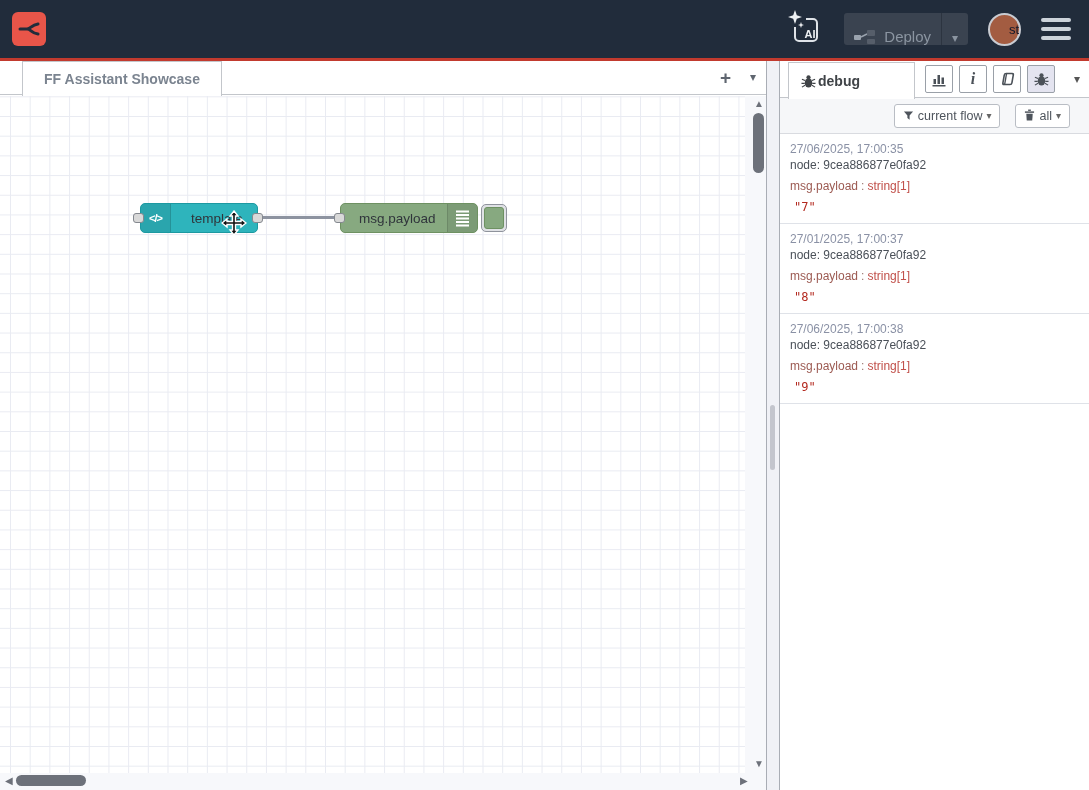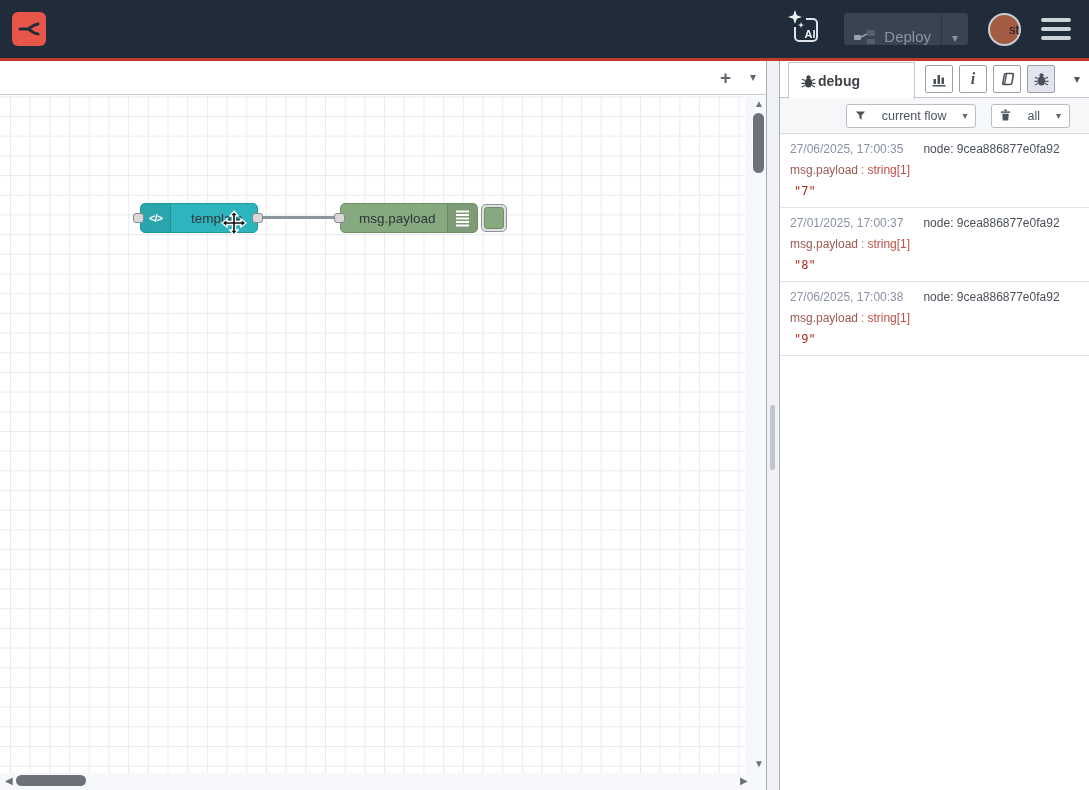--- a/index.html
+++ b/index.html
@@ -80,26 +80,26 @@
   .sidebar{position:relative;flex:1;height:100%;background:#fff;display:flex;flex-direction:column;}
   .side-tabrow{position:relative;height:37px;border-bottom:1px solid var(--border-gray);background:#fff;flex:0 0 auto;}
   .stab{position:absolute;left:8px;top:1px;width:127px;height:37px;background:#fff;border:1px solid var(--border-gray);border-bottom:none;z-index:2;display:flex;align-items:center;gap:2px;padding-left:12px;font-size:14px;font-weight:bold;color:#3f4347;}
   .side-iconbtns{position:absolute;right:34px;top:4px;display:flex;gap:6px;}
   .iconbtn{width:28px;height:28px;border:1px solid #9aa0a8;border-radius:2px;background:#fff;display:flex;align-items:center;justify-content:center;cursor:pointer;color:#4b5158;}
   .iconbtn.active{background:#e4e4f0;}
   .iconbtn .info-i{font-family:"Liberation Serif",serif;font-weight:bold;font-style:italic;font-size:16px;}
   .side-caret{position:absolute;right:9px;top:11px;font-size:12px;color:#555;cursor:pointer;}
 
   .filterrow{height:36px;background:#f6f7f9;border-bottom:1px solid #d9dbe0;display:flex;align-items:center;justify-content:flex-end;gap:15px;padding-right:19px;flex:0 0 auto;}
-  .filterbtn{height:24px;border:1px solid #b9bdc4;border-radius:3px;background:#fff;display:flex;align-items:center;gap:16px;padding:0 8px;font-size:12.5px;color:#4e545c;cursor:pointer;}
+  .filterbtn{height:24px;border:1px solid #b9bdc4;border-radius:3px;background:#fff;display:flex;align-items:center;gap:4px;padding:0 8px;font-size:12.5px;color:#4e545c;cursor:pointer;}
   .filterbtn .caret{font-size:10px;color:#666;}
 
   .messages{flex:1;overflow:hidden;background:#fff;}
   .msg{padding:7px 10px 8px 10px;border-bottom:1px solid #dfe2e8;min-height:72px;}
-  .msg .meta{display:flex;gap:20px;font-size:12px;line-height:16px;}
+  .msg .meta{display:flex;gap:0;font-size:12px;line-height:16px;flex-direction:column;}
   .msg .ts{color:#8a91a5;}
   .msg .nid{color:#4a5058;}
   .msg .prop{margin-top:5px;font-size:12px;line-height:16px;color:var(--meta-brown);}
   .msg .prop .sep{color:#9c7a74;margin:0 3px;}
   .msg .prop .ptype{color:var(--type-red);}
   .msg .val{margin-top:5px;padding-left:4px;font-family:"DejaVu Sans Mono",monospace;font-size:12px;line-height:16px;color:var(--debug-red);}
 </style>
 </head>
 <body>
 
@@ -141,20 +141,23 @@
         <div></div>
       </div>
     </div>
   </div>
   <div class="accent-line"></div>
 
   <div class="main">
 
     <div class="workspace">
       <div class="tabbar">
+        <div class="wtab">
+          <span>FF Assistant Showcase</span>
+        </div>
         <div class="tab-plus">+</div>
         <div class="tab-caret">▾</div>
       </div>
 
       <div class="canvas">
         <div class="vtrack"></div>
         <div class="htrack"></div>
 
         <div class="wire"></div>
 

